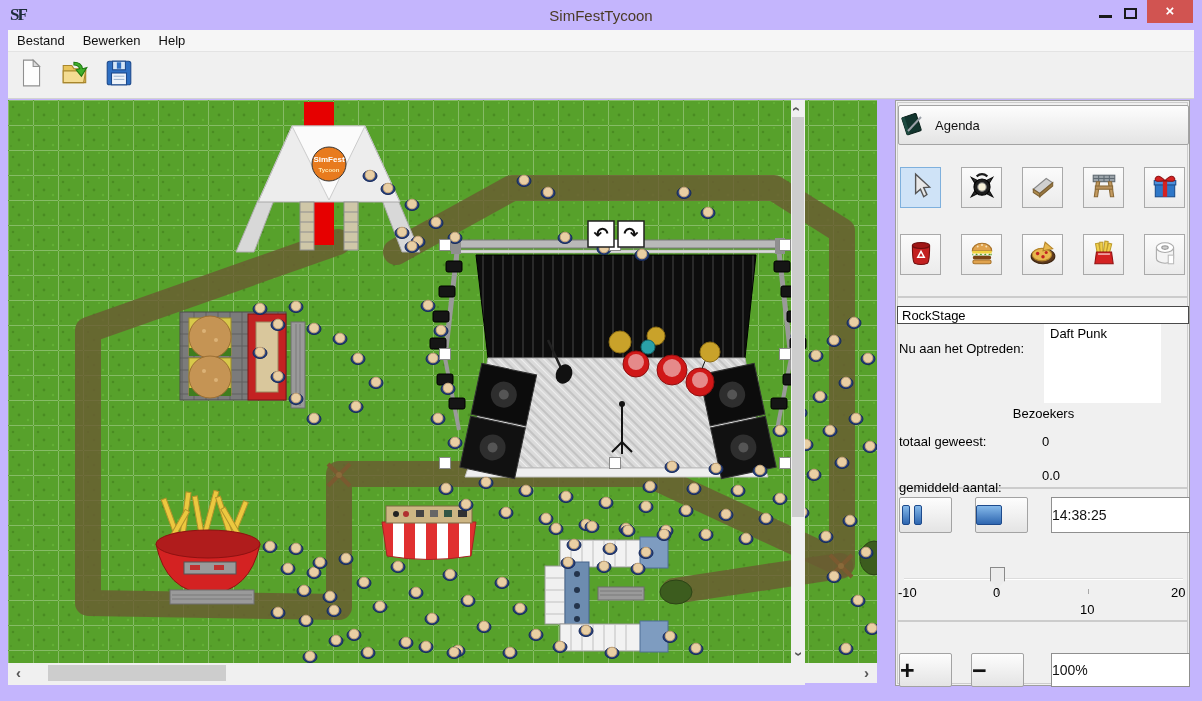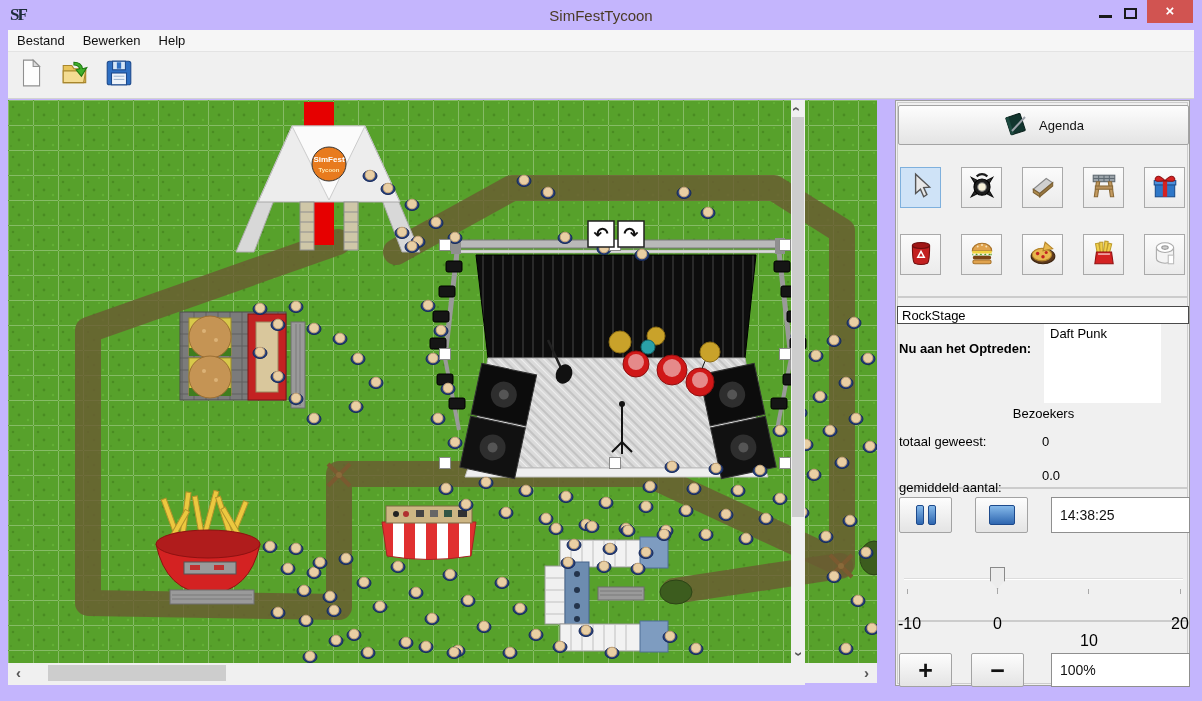--- a/index.html
+++ b/index.html
@@ -28,40 +28,40 @@
   .walkpath{fill:none;stroke:#6a5c32;stroke-width:26;stroke-linecap:round;stroke-linejoin:round;opacity:.82;}
   .vscroll{position:absolute;right:0;top:0;width:14px;height:563px;background:#f0f0f0;}
   .vthumb{position:absolute;left:1px;top:17px;width:12px;height:400px;background:#cdcdcd;}
   .hscroll{position:absolute;left:0;bottom:2px;width:869px;height:20px;background:#f0f0f0;}
   .hthumb{position:absolute;left:40px;top:2px;width:178px;height:16px;background:#cdcdcd;}
   .scroll-arrow{position:absolute;color:#555;font-size:15px;font-weight:bold;line-height:14px;}
   
   .panel{position:absolute;left:895px;top:100px;width:295px;height:586px;background:#f0f0f0;border:1px solid #9e9e9e;}
   .section{position:absolute;border:1px solid #cccccc;}
   .btn3d{background:linear-gradient(#fdfdfd,#e4e4e4);border:1px solid #a3a3a3;border-radius:2px;
-    display:flex;align-items:center;justify-content:center;}
+    display:flex;align-items:center;justify-content:flex-start;}
   .agenda-btn{position:absolute;left:2px;top:4px;width:291px;height:40px;gap:10px;font-size:13px;color:#111;}
   .toolbtn{position:absolute;width:41px;height:41px;background:linear-gradient(#fbfbfb,#ebebeb);
     border:1px solid #a9a9a9;display:flex;align-items:center;justify-content:center;}
   .toolbtn.selected{background:#cfe3f7;border-color:#7eb0dd;}
   .stage-name-input{position:absolute;left:1px;top:205px;width:292px;height:18px;border:1px solid #4a4a4a;
     font-family:"Liberation Sans",sans-serif;font-size:13px;padding:0 4px;background:#fff;}
   .lbl{position:absolute;font-size:13px;color:#000;}
   .now-playing-box{position:absolute;left:148px;top:223px;width:117px;height:79px;background:#fff;
     font-size:13px;padding:2px 6px;}
   .ctl-btn{position:absolute;width:53px;height:36px;}
   .pausebar{width:8px;height:20px;background:linear-gradient(#85b9ea,#2e66b0);border:1px solid #1d4a8c;border-radius:2px;margin:0 2px;}
   .stopsq{width:26px;height:20px;background:linear-gradient(#85b9ea,#2e66b0);border:1px solid #1d4a8c;border-radius:2px;}
   .field{position:absolute;background:#fff;border:1px solid #8f8f8f;font-size:14px;color:#111;
-    display:flex;align-items:center;padding-left:8px;}
+    display:flex;align-items:center;padding-left:0;}
   .slider-track{position:absolute;left:8px;top:477px;width:279px;height:2px;background:#dcdcdc;border-bottom:1px solid #fff;}
   .slider-thumb{position:absolute;left:94px;top:466px;width:15px;height:22px;background:#ececec;
     border:1px solid #8a8a8a;clip-path:polygon(0 0,100% 0,100% 62%,50% 100%,0 62%);}
   .tick{position:absolute;top:488px;width:1px;height:5px;background:#a8a8a8;}
-  .tick-lbl{position:absolute;top:514px;font-size:16px;color:#000;}
+  .tick-lbl{position:absolute;top:484px;font-size:13px;color:#000;}
   .pm{font-size:25px;font-weight:bold;color:#111;line-height:20px;}
 </style>
 </head>
 <body>
 
 <div class="window">
 
   <div class="titlebar">
     <span class="app-logo">SF</span>
     <span class="app-title">SimFestTycoon</span>
@@ -963,21 +963,21 @@
     <div class="toolbtn" style="left:248px;top:133px;">
       <span><svg width="28" height="28" viewBox="0 0 26 26">
             <path d="M5 8 V18 a8 4.5 0 0 0 16 0 V8" fill="#f4f4f4" stroke="#aaaaaa"></path>
             <ellipse cx="13" cy="8" rx="8" ry="4.5" fill="#ffffff" stroke="#aaaaaa"></ellipse>
             <ellipse cx="13" cy="8" rx="3" ry="1.6" fill="#cfcfcf" stroke="#999999"></ellipse>
             <rect x="16" y="15" width="5" height="8" fill="#ffffff" stroke="#bbbbbb"></rect>
           </svg></span>
     </div>
 
     <input class="stage-name-input" value="RockStage" style="">
-    <span class="lbl" style="left:3px;top:240px;font-weight:bold;">Nu aan het Optreden:</span>
+    <span class="lbl" style="left:3px;top:240px;">Nu aan het Optreden:</span>
     <div class="now-playing-box">
       <span>Daft Punk</span>
     </div>
     <span class="lbl" style="left:0;top:305px;width:295px;text-align:center;">Bezoekers</span>
     <span class="lbl" style="left:3px;top:333px;">totaal geweest:</span>
     <span class="lbl" style="left:146px;top:333px;">0</span>
     <span class="lbl" style="left:3px;top:367px;margin-top:12px;">gemiddeld aantal:</span>
     <span class="lbl" style="left:146px;top:367px;">0.0</span>
 
     <div class="btn3d ctl-btn" style="left:3px;top:396px;">

